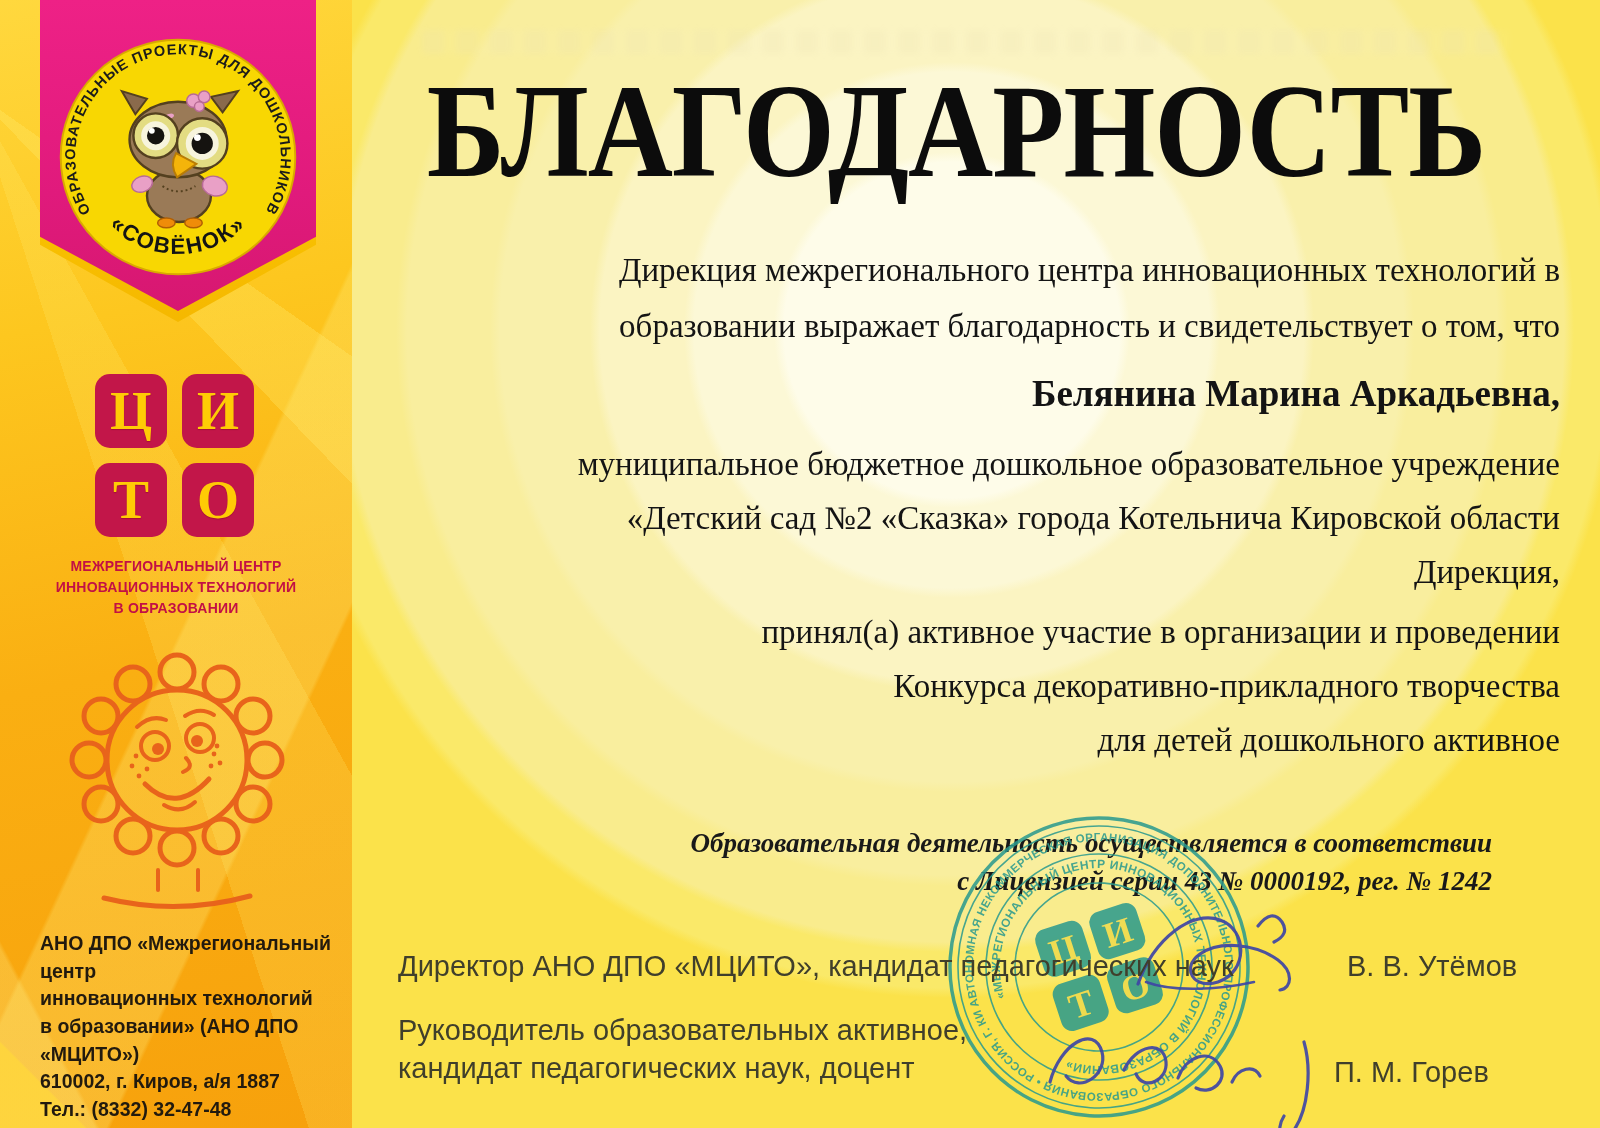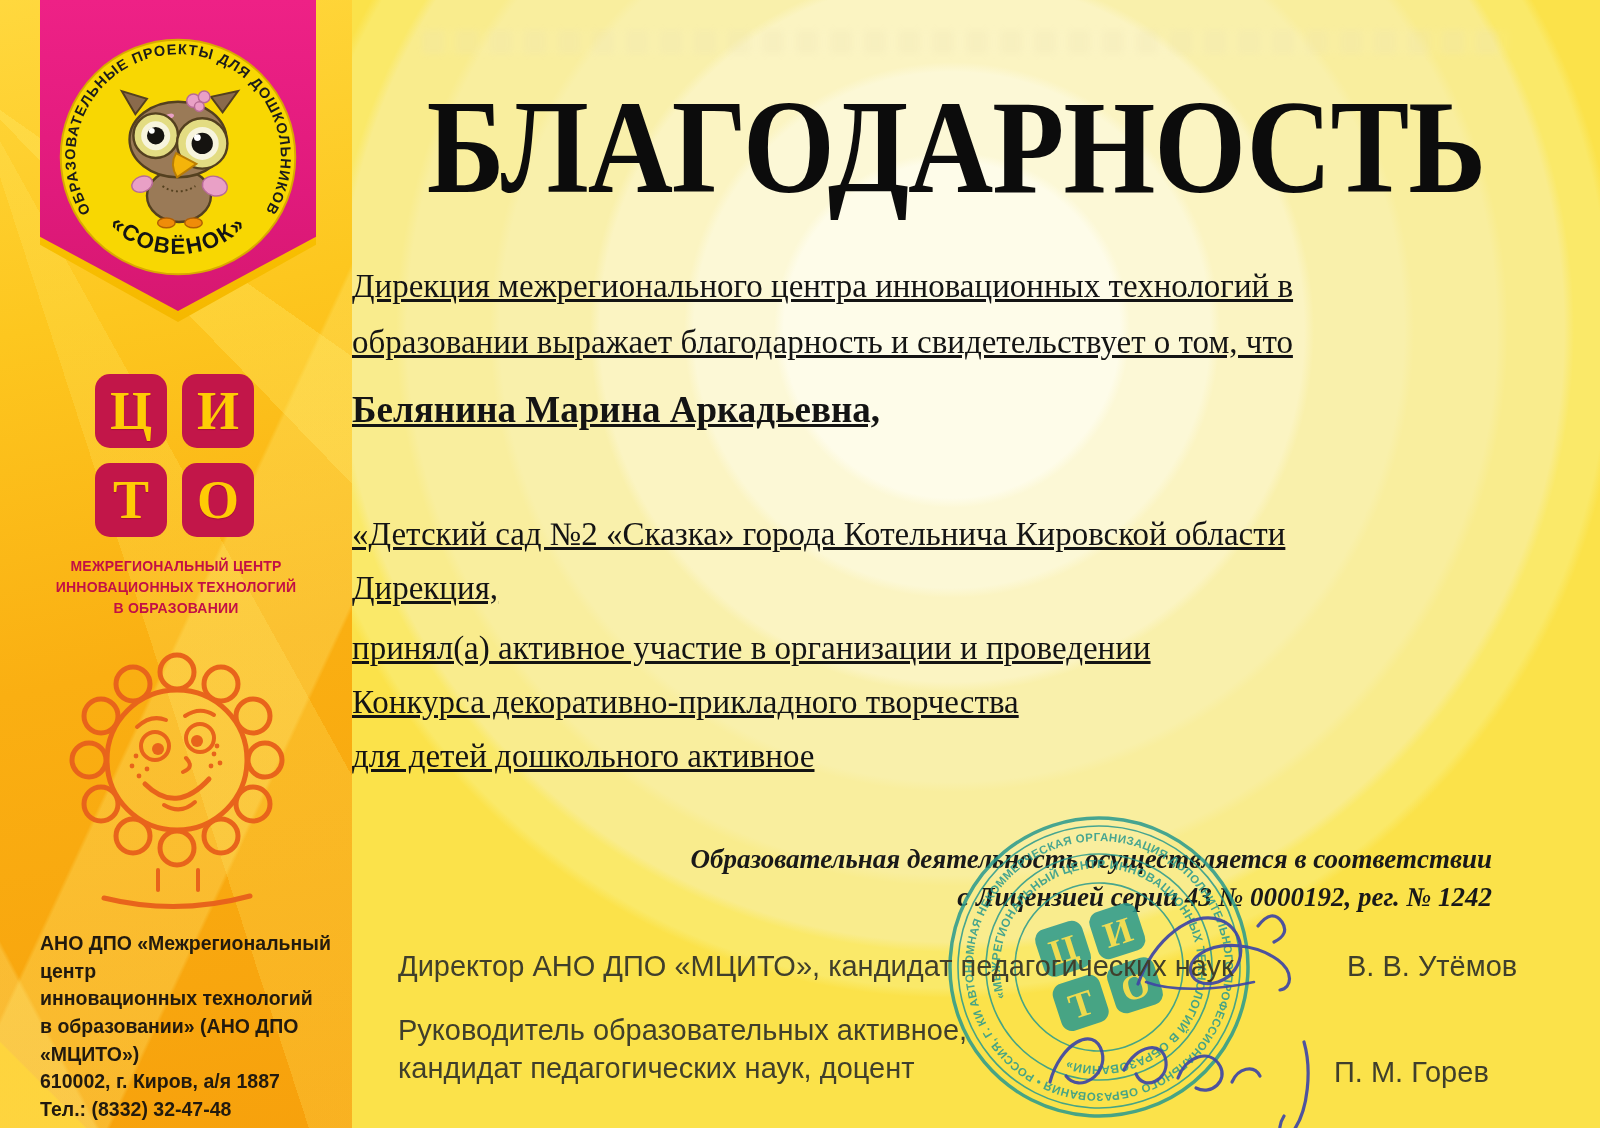--- a/index.html
+++ b/index.html
@@ -68,27 +68,27 @@
         #fefce9 0 168px, #fcf8d6 178px 258px, #fbf4c2 268px 352px,
         #f9f0ab 362px 452px, #f9ee9e 462px 545px, #f9ec8d 556px 612px,
         #fae969 622px 658px, #fbe24a 668px 100%);
     overflow:hidden;
   }
   .watermark{
     position:absolute;left:70px;right:90px;top:30px;height:24px;border-radius:4px;
     background:repeating-linear-gradient(90deg, rgba(235,226,180,.55) 0 22px, rgba(250,246,220,.1) 22px 34px);
     filter:blur(3px);opacity:.4;
   }
-  .content{position:absolute;left:0;top:16px;width:1208px;height:976px;}
+  .content{position:absolute;left:0;top:0;width:1208px;height:976px;}
   .cert-title{
     position:absolute;left:0;right:0;top:64px;margin:0;text-align:center;
     font-family:"Liberation Serif",serif;font-weight:bold;font-size:118px;letter-spacing:-1px;
     transform:scaleY(1.13);transform-origin:center;color:#0c0c0c;white-space:nowrap;
   }
-  .line{position:absolute;left:0;right:0;text-align:left;font-size:33px;white-space:nowrap;color:#141414;text-decoration:underline;}
+  .line{position:absolute;left:0;right:0;text-align:right;font-size:33px;white-space:nowrap;color:#141414;}
   .recipient{font-weight:bold;font-size:37px;}
   .license{
     position:absolute;right:68px;top:824px;text-align:right;
     font-style:italic;font-weight:600;font-size:27px;line-height:38px;color:#191919;
   }
   .sig-label,.sig-name{
     position:absolute;font-family:"Liberation Sans",sans-serif;
     font-size:29px;color:#403f2b;white-space:nowrap;margin-left:12px;
   }
   .stamp-svg{position:absolute;left:592px;top:806px;opacity:.86;}
@@ -213,20 +213,21 @@
     <div class="watermark"></div>
 
     <div class="content">
       <h1 class="cert-title">БЛАГОДАРНОСТЬ</h1>
 
       <div class="line" style="top:252px">Дирекция межрегионального центра инновационных технологий в</div>
       <div class="line" style="top:308px">образовании выражает благодарность и свидетельствует о том, что</div>
 
       <div class="line recipient" style="top:372px">Белянина Марина Аркадьевна,</div>
 
+      <div class="line" style="top:446px">муниципальное бюджетное дошкольное образовательное учреждение</div>
       <div class="line" style="top:500px">«Детский сад №2 «Сказка» города Котельнича Кировской области</div>
       <div class="line" style="top:554px">Дирекция,</div>
 
       <div class="line" style="top:614px">принял(а) активное участие в организации и проведении</div>
       <div class="line" style="top:668px">Конкурса декоративно-прикладного творчества</div>
       <div class="line" style="top:722px">для детей дошкольного активное</div>
 
       <div class="license">
         <div>Образовательная деятельность осуществляется в соответствии</div>
         <div>с Лицензией серии 43 № 0000192, рег. № 1242</div>

